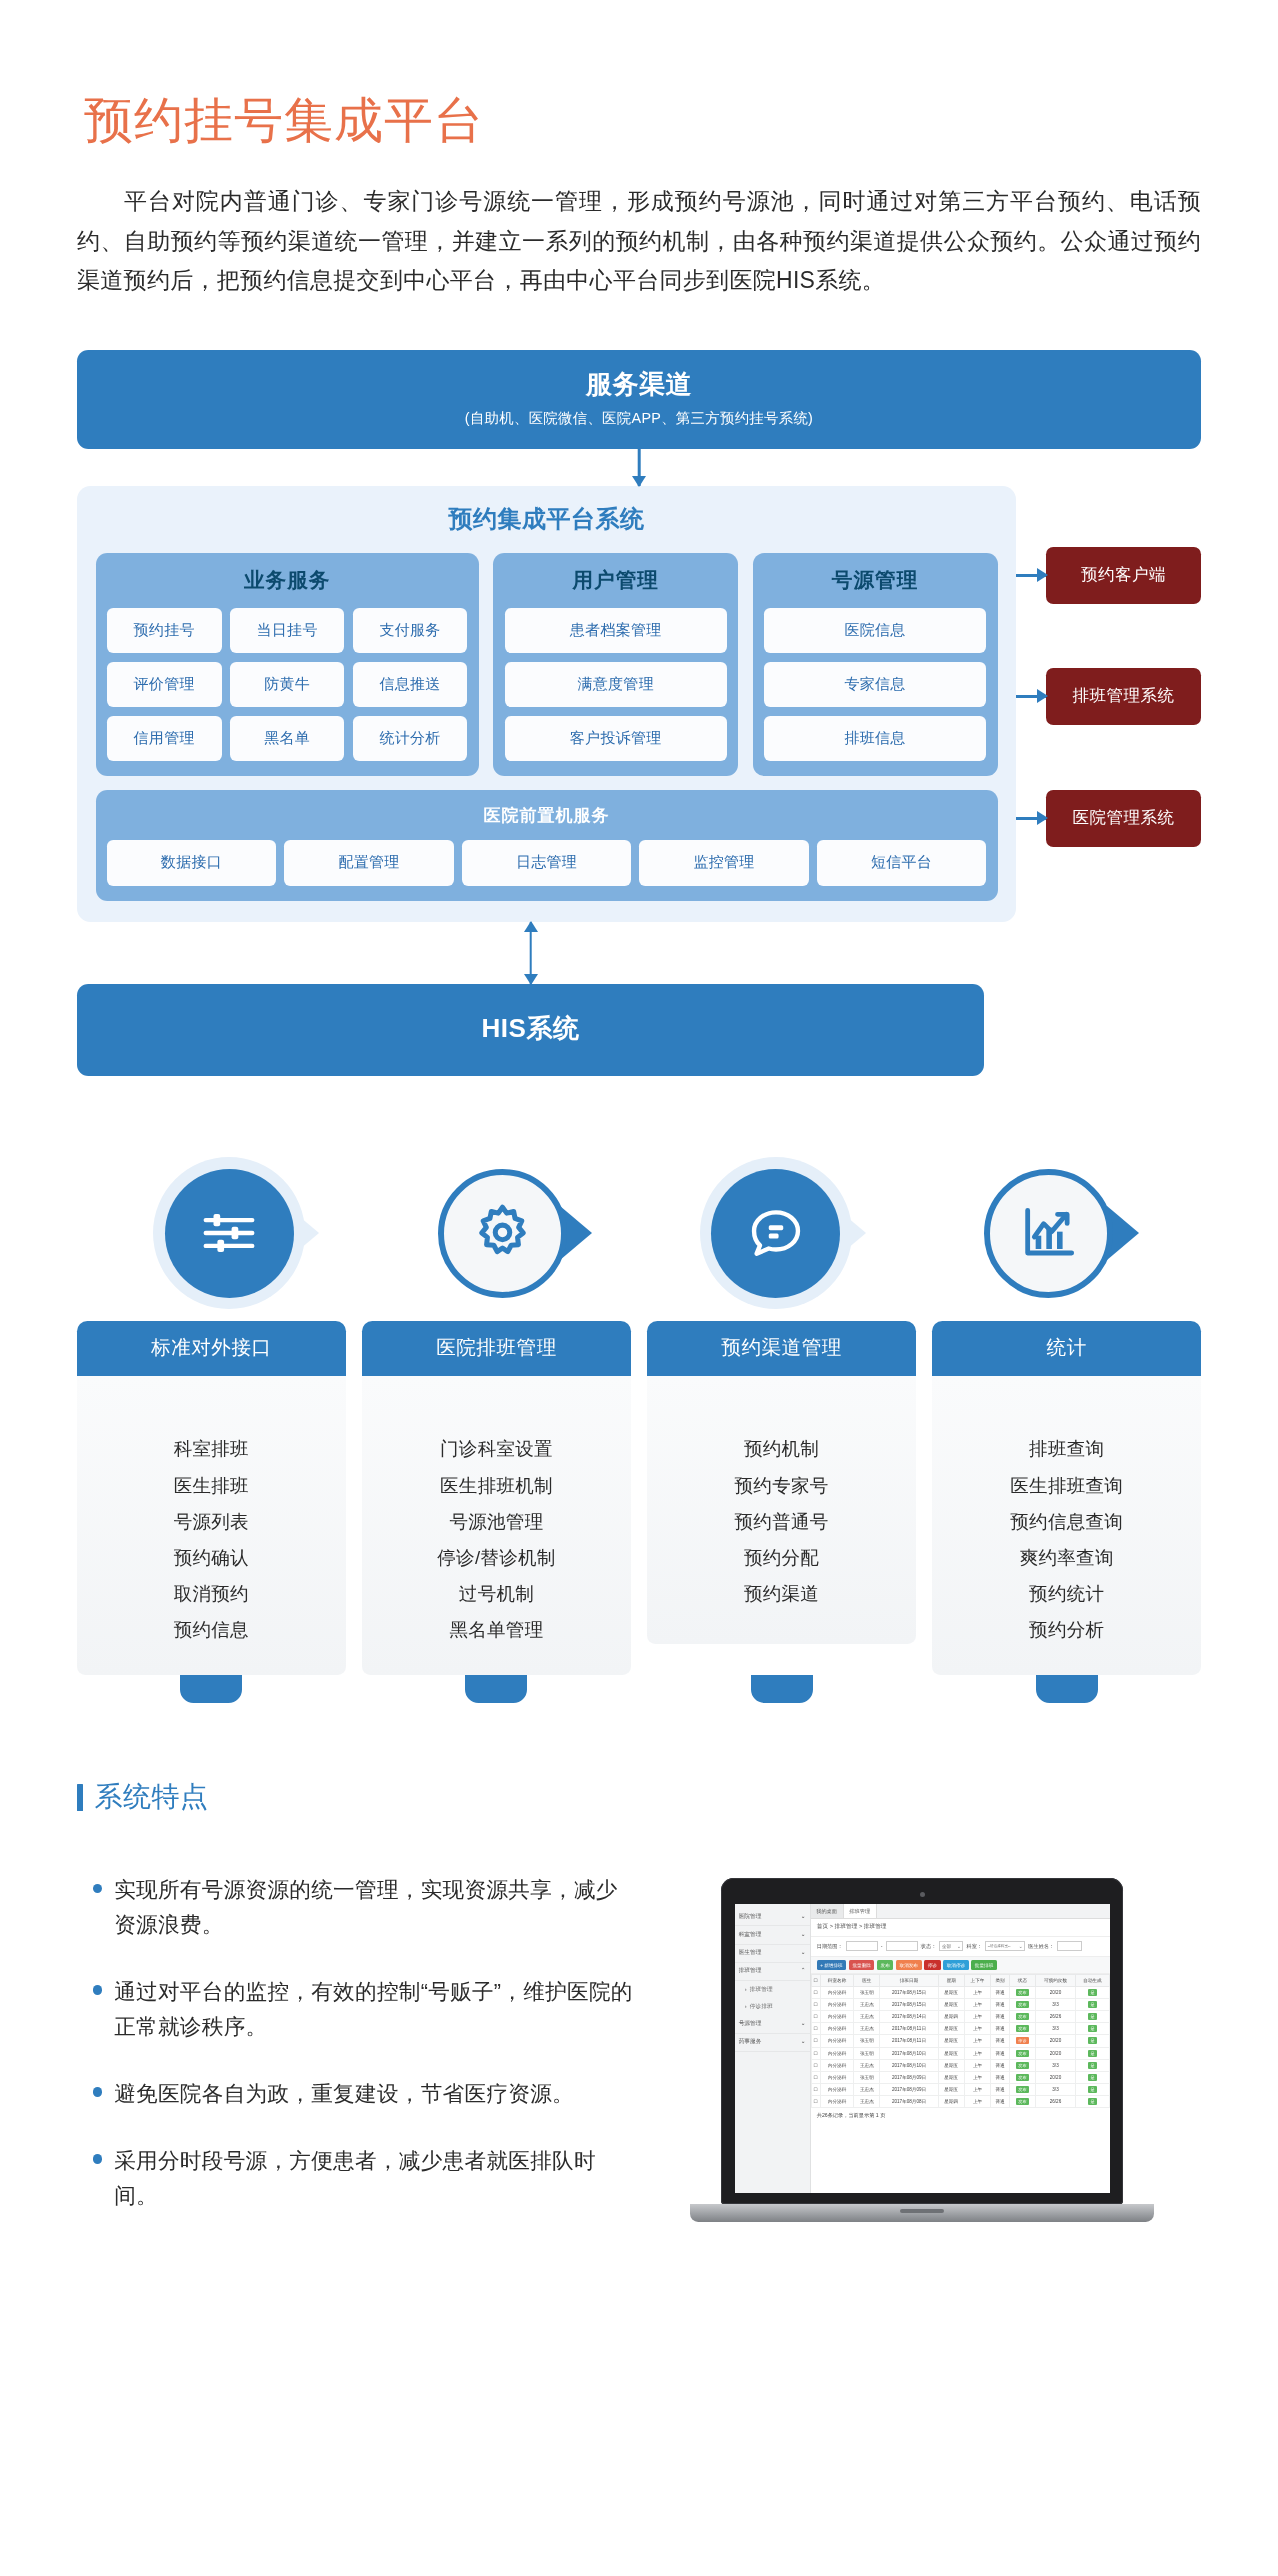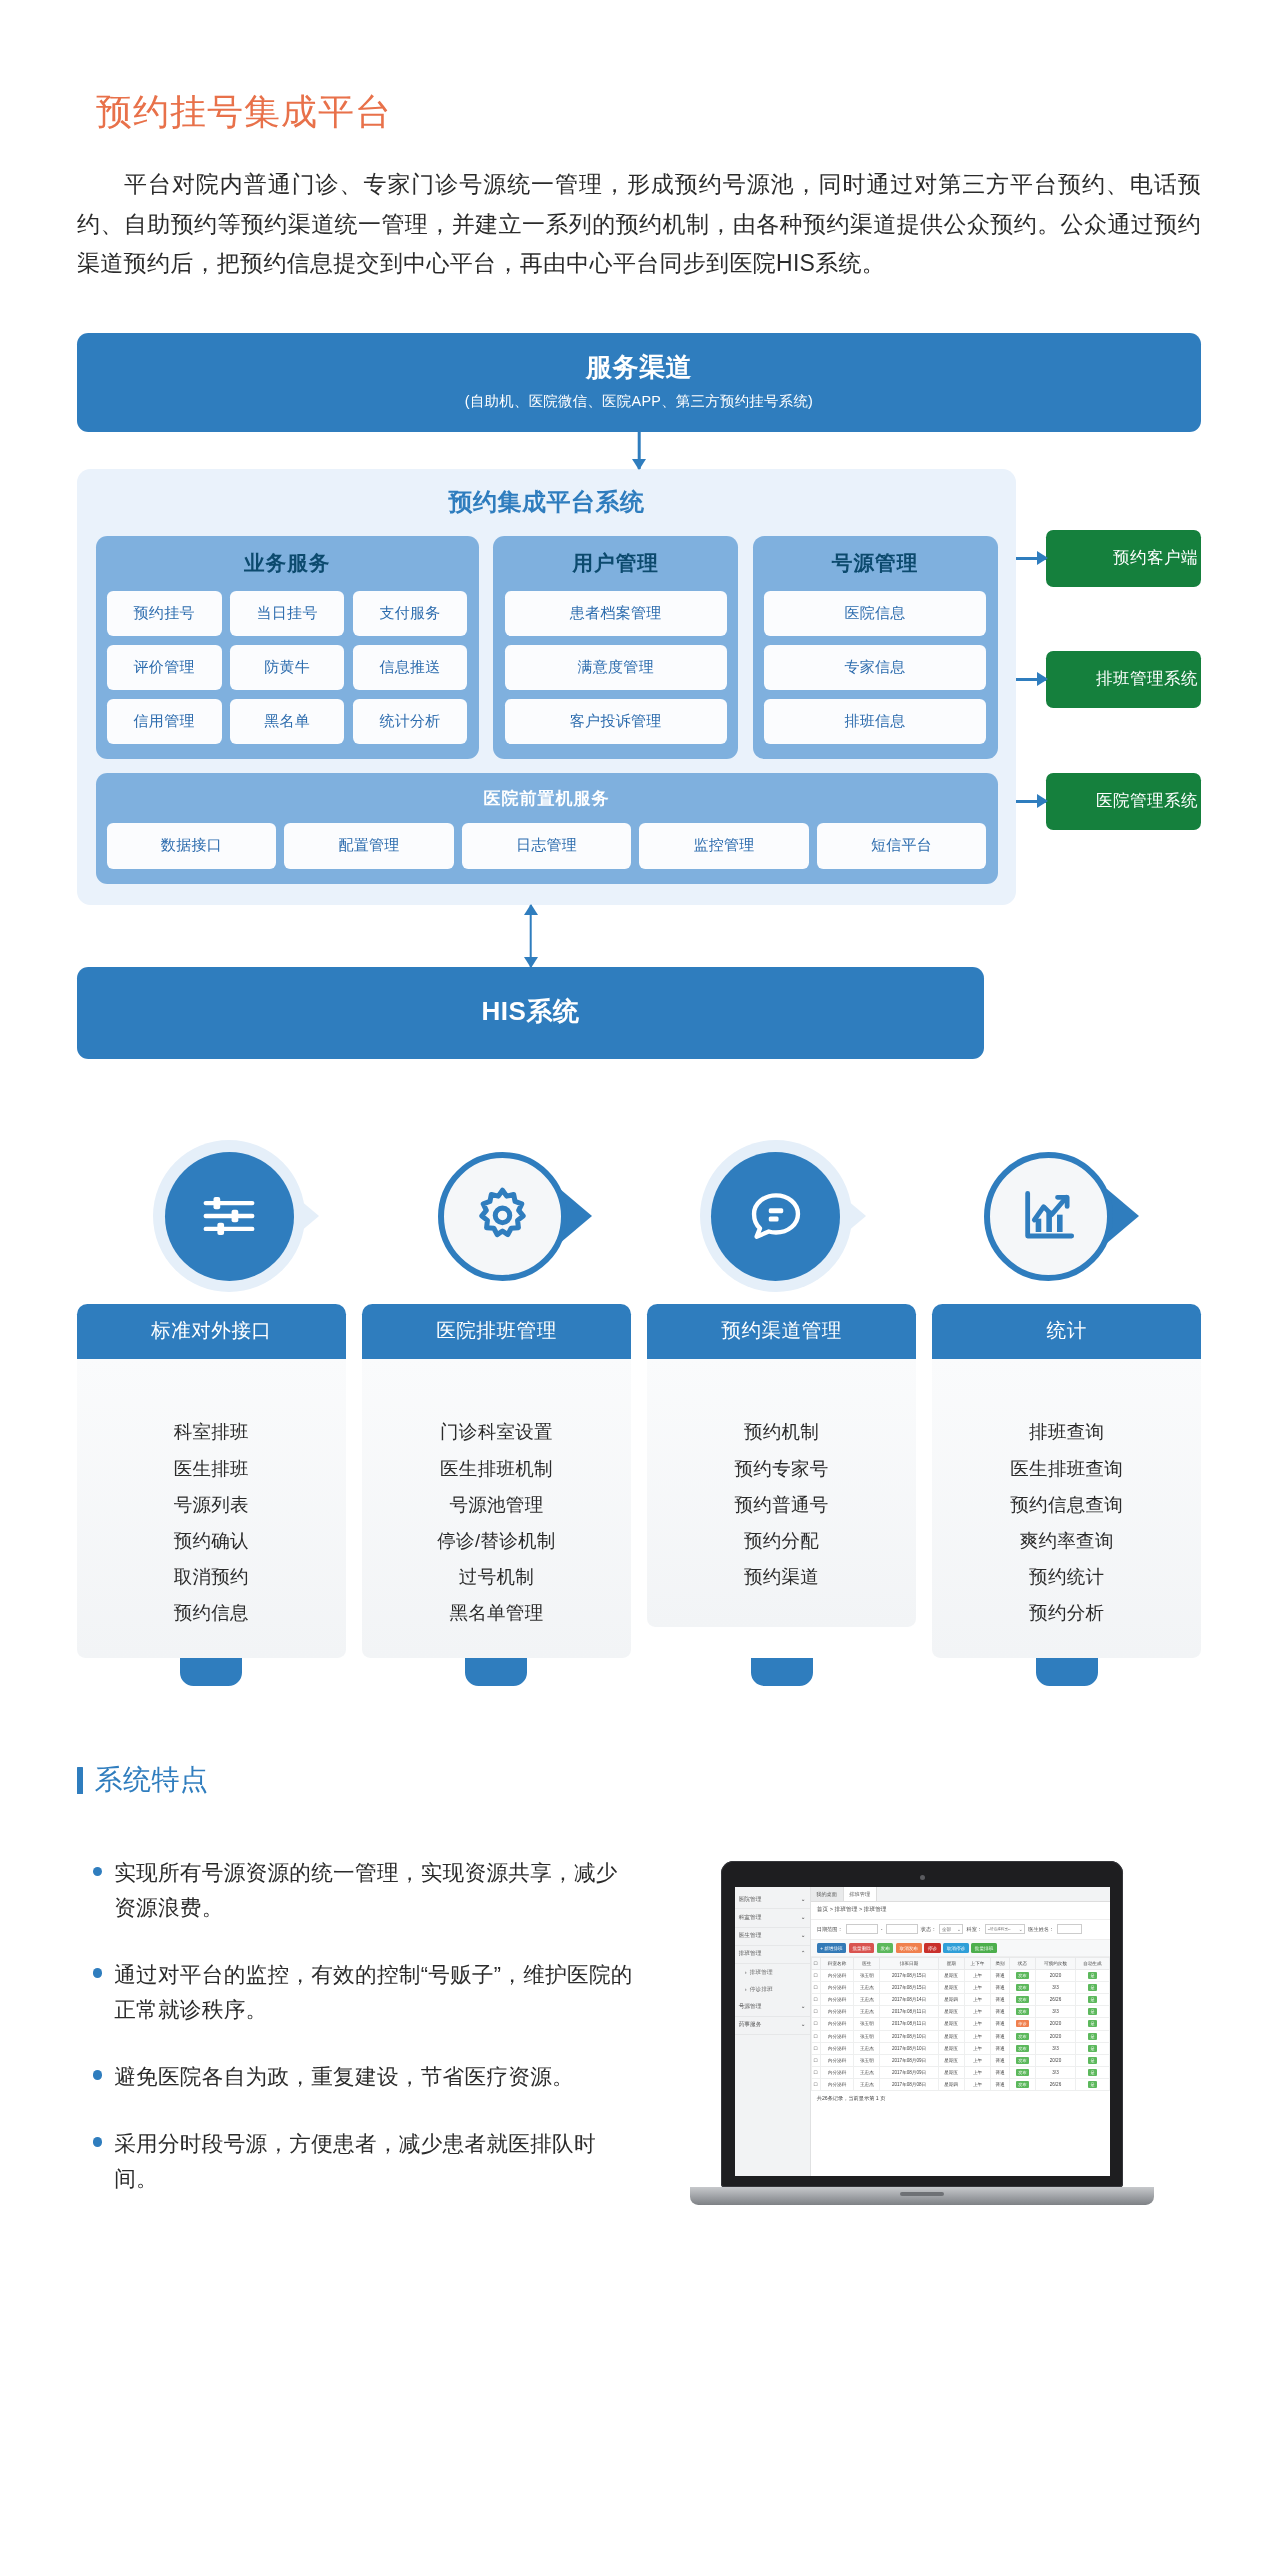--- a/index.html
+++ b/index.html
@@ -8,25 +8,25 @@
     background: #ffffff;
     font-family: "Liberation Sans", "DejaVu Sans", sans-serif;
   }
   body { width: 1278px; height: 3225px; position: relative; overflow: hidden; }
 
   .page { width: 1278px; padding: 0 77px; position: relative; }
 
   
   .main-title {
     color: #e8714a;
-    font-size: 36px;
+    font-size: 49px;
     font-weight: 400;
     letter-spacing: 1px;
     margin-top: 88px;
-    margin-left: 19px;
+    margin-left: 7px;
   }
 
   
   .intro { margin-top: 28px; }
   .intro p {
     font-size: 23px;
     line-height: 1.72;
     color: #2b2b2b;
     text-indent: 47px;
     text-align: justify;
@@ -128,22 +128,22 @@
   .side-item { display: flex; align-items: center; position: absolute; left: 0; width: 100%; }
   .side-arrow {
     position: relative; width: 30px; height: 3.1px; background: #2f7dbe; flex: 0 0 30px;
   }
   .side-arrow:after {
     content: ""; position: absolute; right: -2.1px; top: 50%; transform: translateY(-50%);
     width: 0; height: 0; border-top: 7.7px solid transparent; border-bottom: 7.7px solid transparent;
     border-left: 11.3px solid #2f7dbe;
   }
   .side-box {
-    flex: 1 1 auto; background: #15803d; color: #fff; border-radius: 7.2px;
-    text-align: right; font-size: 16.5px; padding: 17.5px 3.1px; letter-spacing: 0.5px;
+    flex: 1 1 auto; background: #7f1d1d; color: #fff; border-radius: 7.2px;
+    text-align: center; font-size: 16.5px; padding: 17.5px 3.1px; letter-spacing: 0.5px;
     white-space: nowrap;
   }
 
   
   .sec-head { display: flex; align-items: center; gap: 11.3px; }
   .sec-bar { width: 6.2px; height: 27px; background: #2f7dbe; border-radius: 0.5px; }
   .sec-title { color: #2f7dbe; font-size: 28px; font-weight: 500; letter-spacing: 0.5px; }
 
   
   .functions { margin-top: 93px; }

